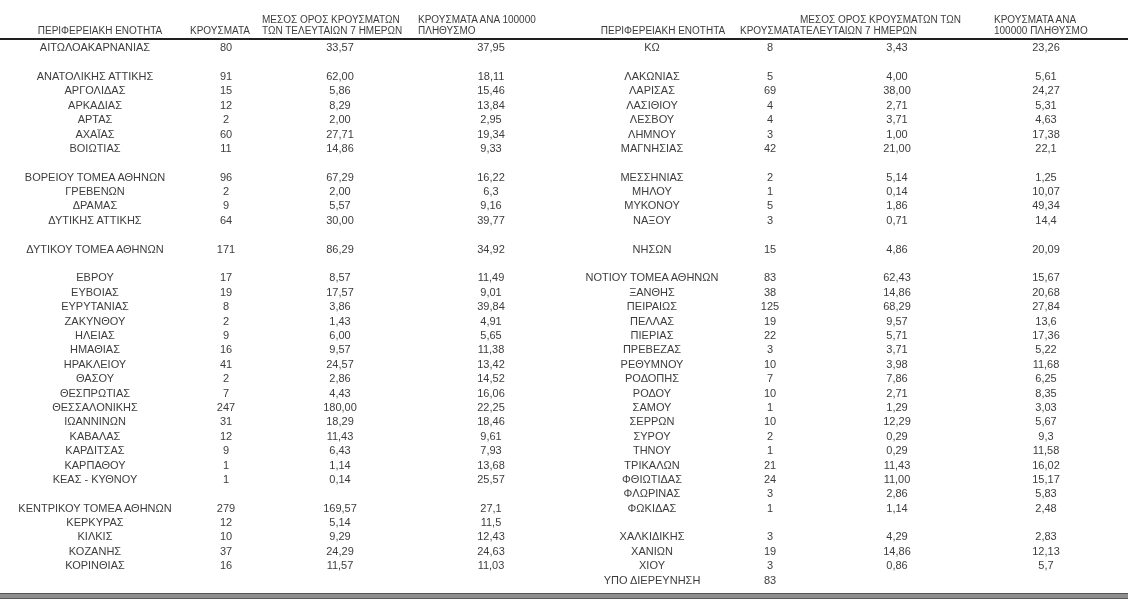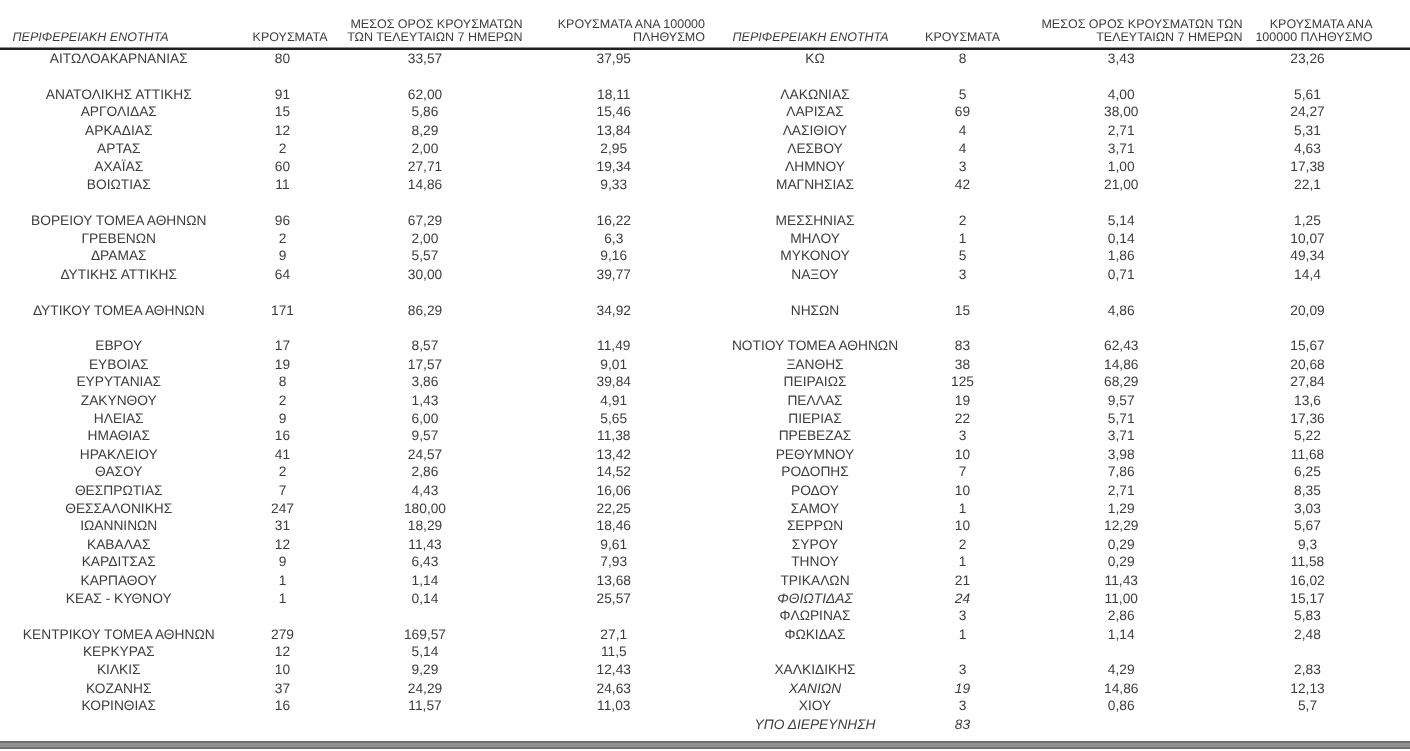--- a/index.html
+++ b/index.html
@@ -20,24 +20,24 @@
     display: flex;
     align-items: flex-end;
     height: 37px;
     border-bottom: 2px solid #1f1f1f;
     box-sizing: content-box;
     padding-bottom: 1px;
   }
   .hcell {
     font-size: 10px;
     line-height: 11px;
-    text-align: right;
+    text-align: left;
     padding-bottom: 1px;
   }
-  .hcell.h-region { text-align: left; font-style: italic; }
+  .hcell.h-region { text-align: center; }
   .half-left  .h-region { padding-left: 10px; box-sizing: border-box; }
   .half-right .h-region { padding-left: 22px; box-sizing: border-box; }
 
   
   .half-left .c1 { width: 190px; }
   .half-left .c2 { width: 72px;  }
   .half-left .c3 { width: 156px; }
   .half-left .c4 { width: 146px; }
   
   .half-right .c1 { width: 176px; }
@@ -47,21 +47,21 @@
 
   .row {
     display: flex;
     height: 14.4px;
     align-items: center;
     font-size: 11px;
     line-height: 12px;
   }
   .row .cell { text-align: center; }
   .row.spacer { height: 14.4px; }
-  .row.italic .c1, .row.italic .c2 { font-style: italic; }
+  .row.italic .c1, .row.italic .c2 { }
 
   .bottom-bar {
     position: absolute;
     left: 0; top: 593px;
     width: 1128px; height: 6px;
     background: #8f8f8f;
     border-top: 1px solid #555555;
     border-bottom: 1px solid #5a5a5a;
     box-sizing: border-box;
   }

